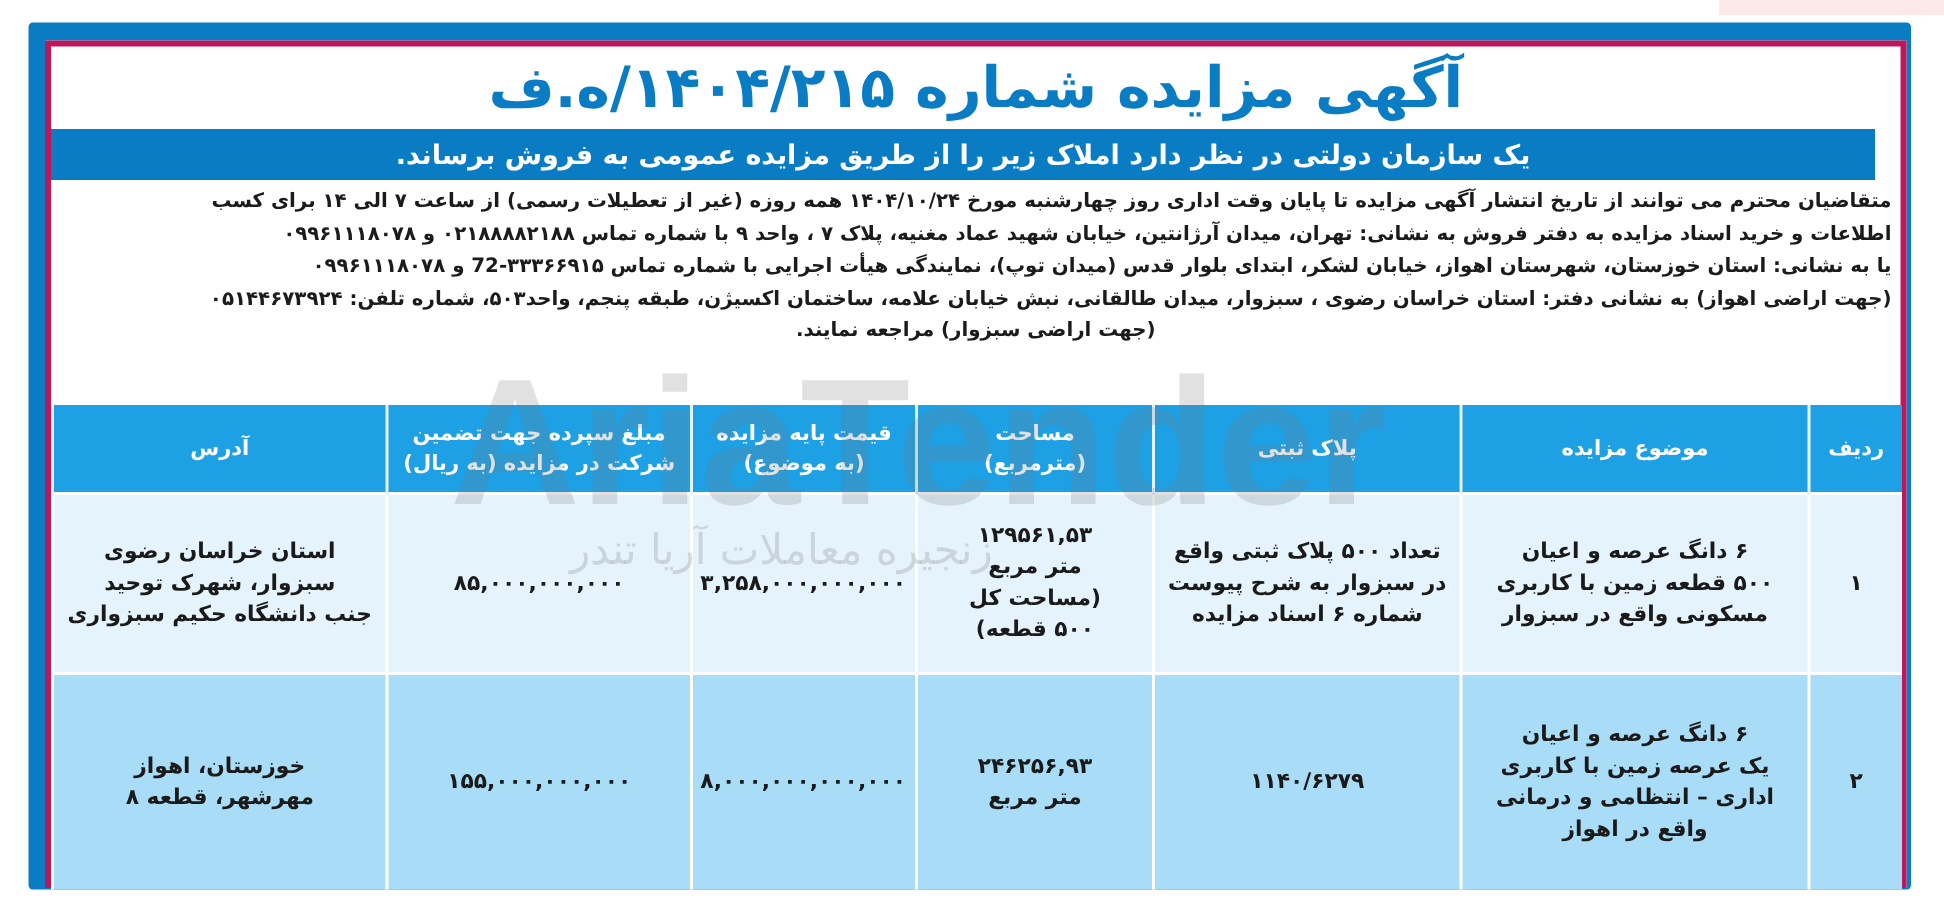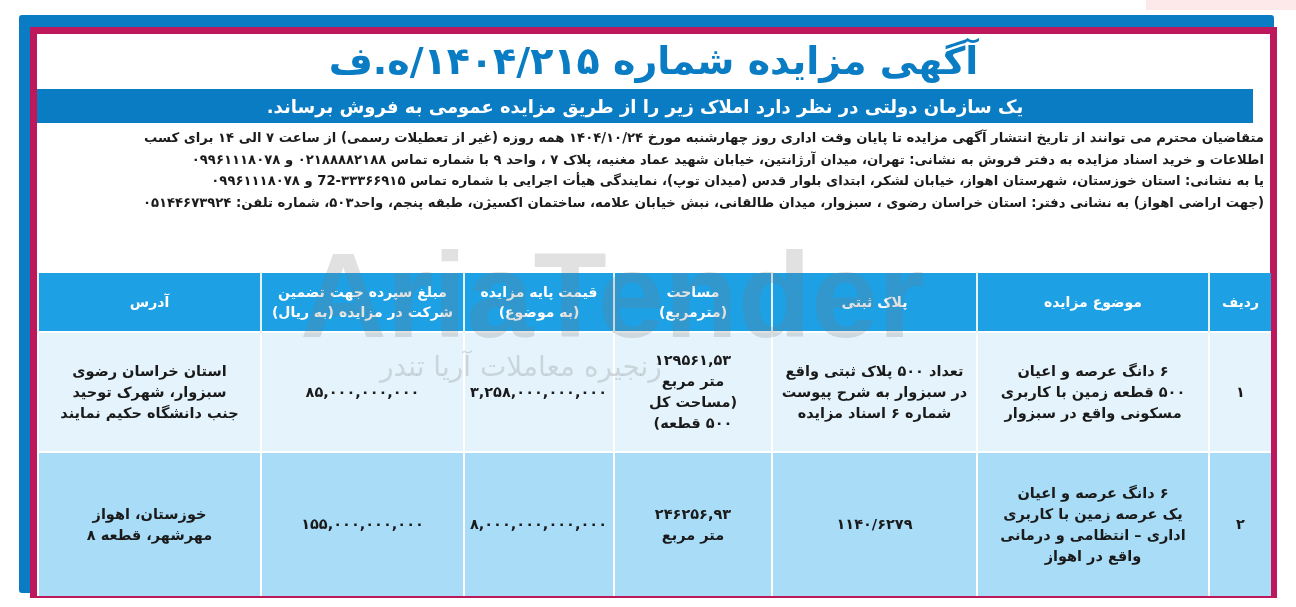--- a/index.html
+++ b/index.html
@@ -7,21 +7,21 @@
     width:1296px; height:607px; background:#ffffff; position:relative; overflow:hidden;
     font-family:"DejaVu Sans", sans-serif;
   }
   .topstrip { position:absolute; right:0; top:0; width:150px; height:10px; background:#fde9ea; }
   .frame {
     position:absolute; left:19px; top:15px; width:1255px; height:578px;
     background:#0a7cc4; border-radius:3px;
   }
   .inner {
     position:absolute; left:30px; top:27px; width:1233px; height:557px;
-    background:#ffffff; border:7px solid #be185d;
+    background:#ffffff; border:4px solid #be185d;
   }
   .title {
     position:absolute; left:0; right:0; top:0; height:54px;
     display:flex; align-items:center; justify-content:center;
     color:#0a7cc4; font-weight:bold; font-size:38px; direction:rtl;
     font-family:"DejaVu Sans", sans-serif; letter-spacing:0;
   }
   .subtitle {
     position:absolute; left:0; right:17px; top:55px; height:34px;
     background:#0a7cc4; color:#ffffff; font-weight:bold; font-size:18px;
@@ -68,20 +68,21 @@
 
 <div class="inner">
   <div class="title">آگهی مزایده شماره ۱۴۰۴/۲۱۵/ه.ف</div>
   <div class="subtitle">یک سازمان دولتی در نظر دارد املاک زیر را از طریق مزایده عمومی به فروش برساند.</div>
 
   <div class="body-text">
     <p>متقاضیان محترم می توانند از تاریخ انتشار آگهی مزایده تا پایان وقت اداری روز چهارشنبه مورخ ۱۴۰۴/۱۰/۲۴ همه روزه (غیر از تعطیلات رسمی) از ساعت ۷ الی ۱۴ برای کسب</p>
     <p>اطلاعات و خرید اسناد مزایده به دفتر فروش به نشانی: تهران، میدان آرژانتین، خیابان شهید عماد مغنیه، پلاک ۷ ، واحد ۹ با شماره تماس ۰۲۱۸۸۸۸۲۱۸۸ و ۰۹۹۶۱۱۱۸۰۷۸</p>
     <p>یا به نشانی: استان خوزستان، شهرستان اهواز، خیابان لشکر، ابتدای بلوار قدس (میدان توپ)، نمایندگی هیأت اجرایی با شماره تماس ۳۳۳۶۶۹۱۵-72 و ۰۹۹۶۱۱۱۸۰۷۸</p>
     <p>(جهت اراضی اهواز) به نشانی دفتر: استان خراسان رضوی ، سبزوار، میدان طالقانی، نبش خیابان علامه، ساختمان اکسیژن، طبقه پنجم، واحد۵۰۳، شماره تلفن: ۰۵۱۴۴۶۷۳۹۲۴</p>
+    <p class="center">(جهت اراضی سبزوار) مراجعه نمایند.</p>
   </div>
 
   <table class="grid">
     <colgroup>
       <col style="width:62px">
       <col style="width:232px">
       <col style="width:205px">
       <col style="width:158px">
       <col style="width:150px">
       <col style="width:203px">
@@ -124,21 +125,21 @@
           <div>۱۲۹۵۶۱,۵۳</div>
           <div>متر مربع</div>
           <div>(مساحت کل</div>
           <div>۵۰۰ قطعه)</div>
         </td>
         <td class="num">۳,۲۵۸,۰۰۰,۰۰۰,۰۰۰</td>
         <td class="num">۸۵,۰۰۰,۰۰۰,۰۰۰</td>
         <td>
           <div>استان خراسان رضوی</div>
           <div>سبزوار، شهرک توحید</div>
-          <div>جنب دانشگاه حکیم نمایند</div>
+          <div>جنب دانشگاه حکیم سبزواری</div>
         </td>
       </tr>
       <tr class="r2">
         <td>۲</td>
         <td>
           <div>۶ دانگ عرصه و اعیان</div>
           <div>یک عرصه زمین با کاربری</div>
           <div>اداری – انتظامی و درمانی</div>
           <div>واقع در اهواز</div>
         </td>

